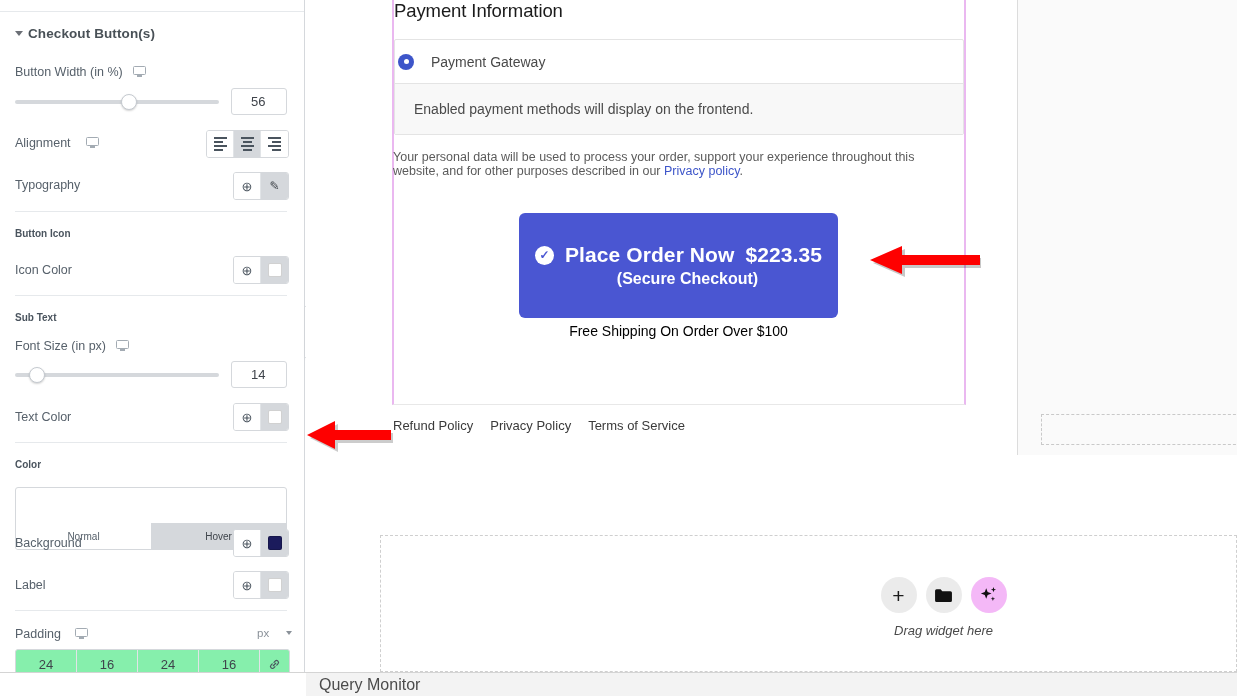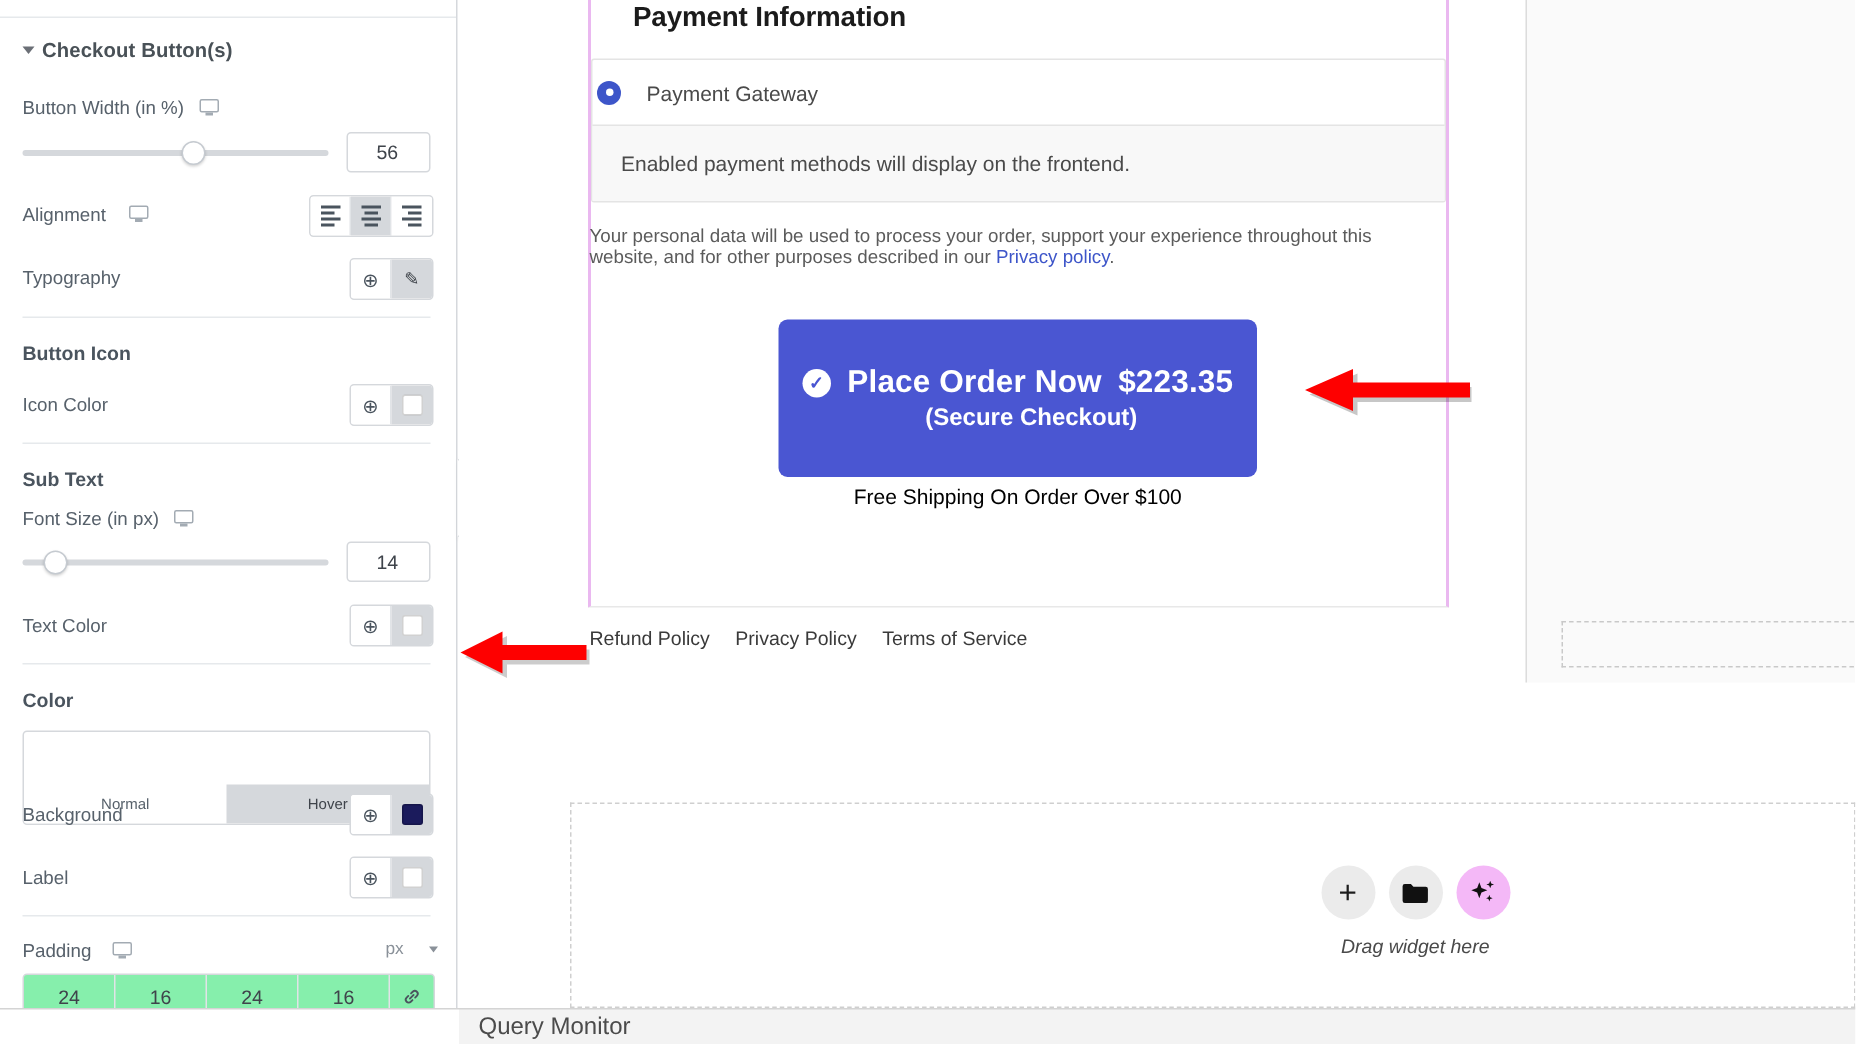--- a/index.html
+++ b/index.html
@@ -39,21 +39,21 @@
     vertical-align: 2px;
     margin-right: 5px;
   }
   .ctrl-label {
     position: absolute;
     font-size: 12.5px; color: #57616b; font-weight: 400;
     white-space: nowrap;
   }
   .ctrl-head {
     position: absolute;
-    font-size: 13px; color: #4a545e; font-weight: bold;
+    font-size: 10px; color: #4a545e; font-weight: bold;
     white-space: nowrap;
   }
   .divider {
     position: absolute; left: 15px; width: 272px; height: 1px;
     background: #e6e9ec;
   }
 
   
   .mon {
     position: absolute;
@@ -178,23 +178,22 @@
   
   .sel-box {
     position: absolute; left: 86px; top: -8px;
     width: 574px; height: 413px;
     border-left: 2px solid #eab8f0;
     border-right: 2px solid #eab8f0;
     border-bottom: 1px solid #e8e8e8;
   }
   .pay-title {
     position: absolute; left: 88px; top: 0px;
-    font-size: 18.5px; font-weight: bold; color: #1b1b1b;
+    font-size: 18.5px; font-weight: normal; color: #1b1b1b;
     letter-spacing: -.1px;
-    padding-left: 28px;
   }
   .pay-box {
     position: absolute; left: 88px; top: 39px;
     width: 570px; border: 1px solid #e4e4e4; border-radius: 2px;
     background: #fff;
   }
   .pay-row {
     height: 44px; display: flex; align-items: center;
     padding-left: 3px; border-bottom: 1px solid #e4e4e4;
   }

